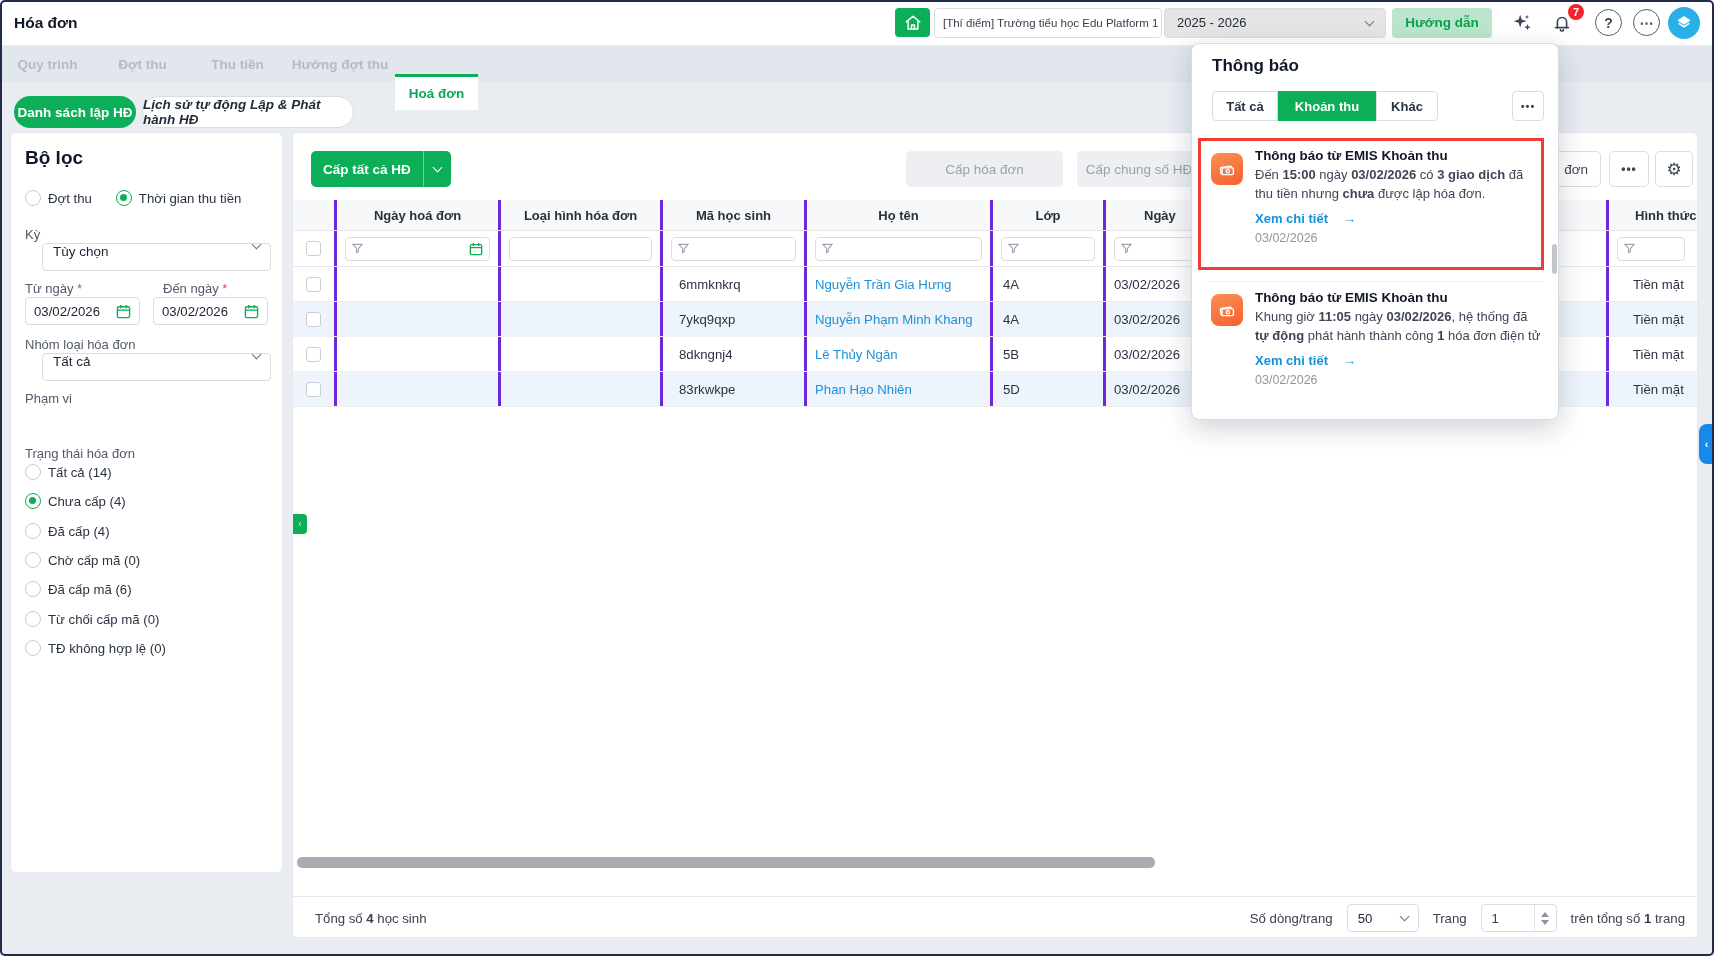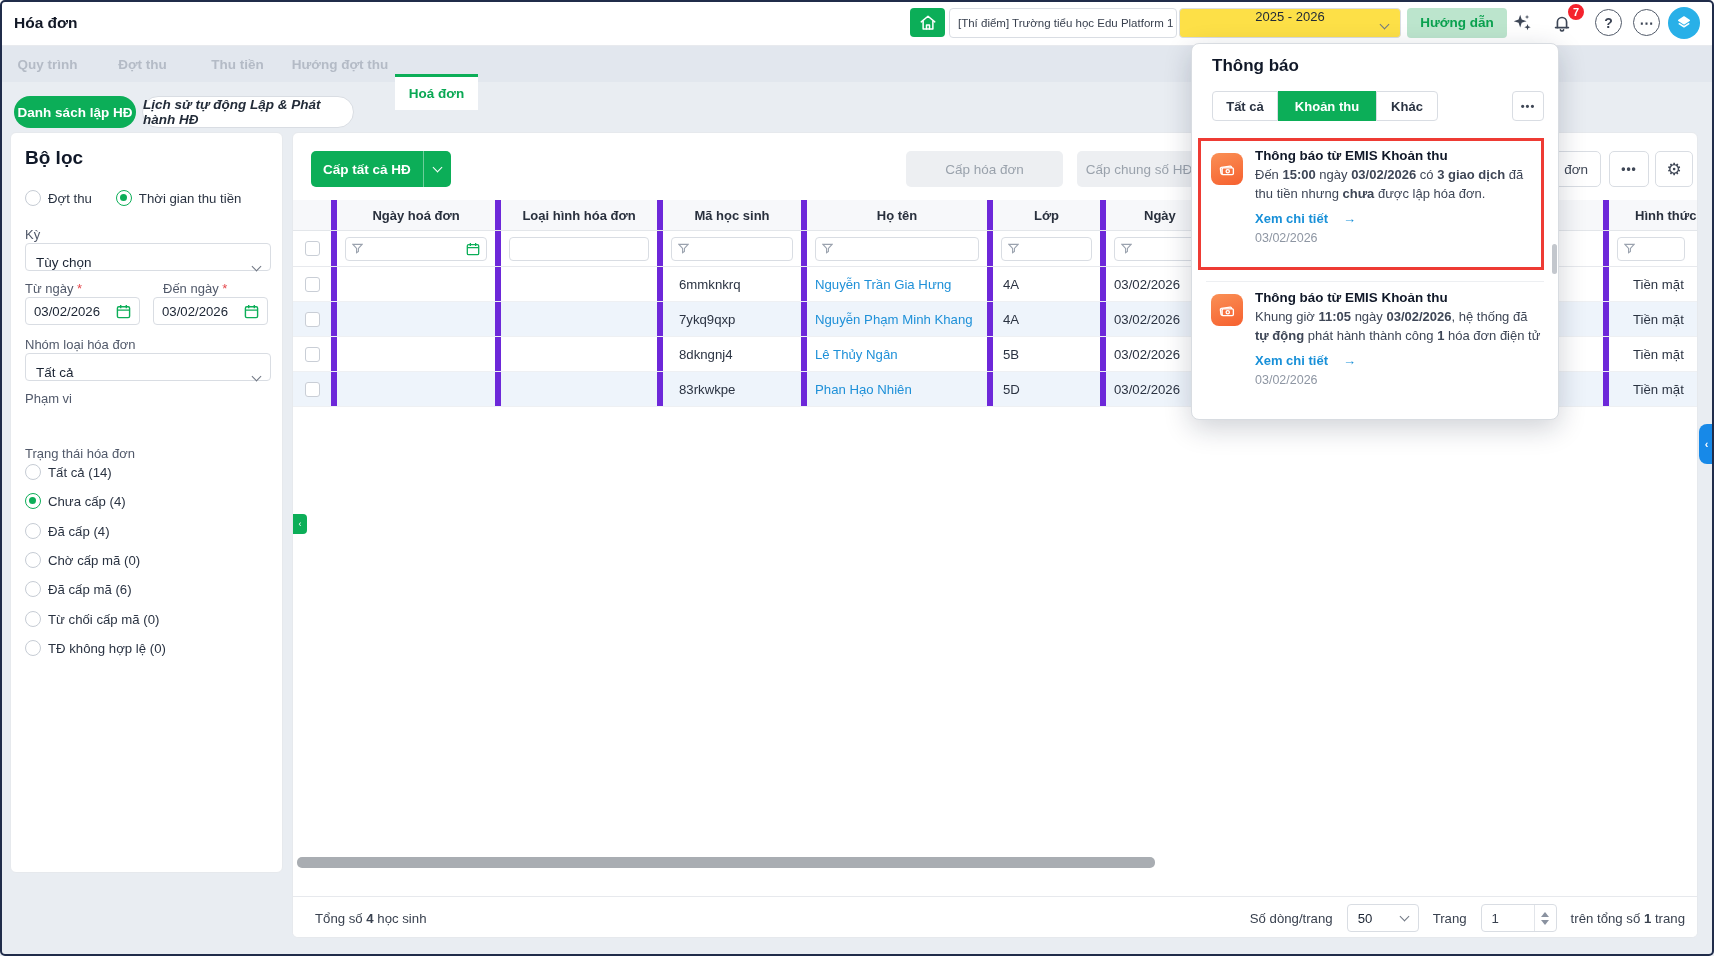--- a/index.html
+++ b/index.html
@@ -6,23 +6,23 @@
 html,body { width:1714px; height:956px; }
 body { position:relative; font-family:"Liberation Sans",sans-serif; background:#e9edf2; overflow:hidden; color:#2b3342; }
 .frame { position:absolute; inset:0; border:2px solid #202c4a; border-radius:5px; z-index:100; pointer-events:none; }
 
 
 .topbar { position:absolute; top:0; left:0; width:1714px; height:46px; background:#fff; border-bottom:1px solid #e8eaee; display:flex; align-items:center; padding:0 14px; z-index:10; }
 .page-title { font-size:15.5px; font-weight:700; color:#121826; }
 .topbar-right { margin-left:auto; display:flex; align-items:center; }
 .home-btn { width:35px; height:29px; background:#0cae58; border-radius:4px; display:flex; align-items:center; justify-content:center; margin-right:4px; }
 .school-box { width:228px; height:30px; border:1px solid #d9dde3; border-radius:4px; display:flex; align-items:center; padding:0 8px; font-size:11.5px; color:#39414f; white-space:nowrap; overflow:hidden; margin-right:2px; background:#fff; }
-.year-box { width:222px; height:30px; border:1px solid #d9dde3; border-radius:4px; display:flex; align-items:center; padding:0 12px; font-size:13px; color:#222b38; background:#fde047; margin-right:6px;flex-direction:column; }
+.year-box { width:222px; height:30px; border:1px solid #d9dde3; border-radius:4px; display:flex; align-items:center; padding:0 12px; font-size:13px; color:#222b38; background:#e5e5e5; margin-right:6px; }
 .year-box .chev { margin-left:auto; }
-.guide-btn { width:100px; height:30px; background:#bce5cd; border-radius:4px; display:flex; align-items:center; justify-content:center; font-size:13.5px; font-weight:700; color:#0aa14f; margin-right:0; }
+.guide-btn { width:100px; height:30px; background:#bce5cd; border-radius:4px; display:flex; align-items:center; justify-content:center; font-size:13.5px; font-weight:700; color:#0aa14f; margin-right:15px; }
 .icon-slot { width:30px; height:30px; display:flex; align-items:center; justify-content:center; position:relative; }
 .bell-wrap { margin-left:10px; margin-right:18px; }
 .badge { position:absolute; top:-6px; right:-9px; min-width:20px; height:20px; background:#f5222d; border:2px solid #fff; border-radius:50%; color:#fff; font-size:11px; font-weight:700; display:flex; align-items:center; justify-content:center; }
 .circle-icon { width:27px; height:27px; border:1.6px solid #515a69; border-radius:50%; display:flex; align-items:center; justify-content:center; font-size:14px; color:#3c4454; font-weight:700; }
 .help-wrap { margin-right:11px; }
 .more-wrap { margin-right:8px; }
 .avatar { width:32px; height:32px; background:#29b0e8; border-radius:50%; display:flex; align-items:center; justify-content:center; }
 .chev { width:7px; height:7px; border-right:1.8px solid #6f7683; border-bottom:1.8px solid #6f7683; transform:rotate(45deg); margin-top:-3px; }
 
 
@@ -39,42 +39,42 @@
 
 .sidebar { position:absolute; left:10px; top:132px; width:273px; height:741px; background:#fff; border:1px solid #e6e9ed; border-radius:6px; z-index:4; }
 .sb { position:absolute; left:14px; right:11px; }
 .sb-title { top:14px; font-size:19px; font-weight:700; color:#101828; }
 .sb-label { font-size:13px; color:#51596a; }
 .req { color:#e5484d; }
 .radio { width:16px; height:16px; border:1.6px solid #c6ccd4; border-radius:50%; background:#fff; flex:none; position:relative; }
 .radio.on { border-color:#0cae58; }
 .radio.on::after { content:''; position:absolute; left:3px; top:3px; width:7px; height:7px; border-radius:50%; background:#0cae58; }
 .radio-row { display:flex; align-items:center; gap:7px; font-size:13.2px; color:#2a3342; }
-.select-box { height:28px; border:1px solid #d9dde3; border-radius:4px; display:flex; align-items:flex-end; padding:0 10px; font-size:13.5px; color:#1b2433; background:#fff; }
+.select-box { height:28px; border:1px solid #d9dde3; border-radius:4px; display:flex; align-items:flex-start; padding:0 10px; font-size:13.5px; color:#1b2433; background:#fff;margin-left:17px; }
 .select-box .chev { margin-left:auto; }
 .date-box { position:absolute; height:28px; width:115px; border:1px solid #d9dde3; border-radius:4px; display:flex; align-items:center; padding:0 8px; font-size:13.2px; color:#1b2433; background:#fff; }
 .date-box svg { margin-left:auto; }
 .collapse-tab { position:absolute; left:293px; top:514px; width:14px; height:20px; background:#0cae58; border-radius:0 4px 4px 0; z-index:6; color:#fff; font-size:9px; display:flex; align-items:center; justify-content:center; }
 
 
 .main-card { position:absolute; left:292px; top:132px; width:1406px; height:806px; background:#fff; border:1px solid #e6e9ed; border-radius:6px; overflow:hidden; z-index:4; }
 .split-btn { position:absolute; left:18px; top:18px; height:36px; display:flex; border-radius:5px; overflow:hidden; }
 .split-main { background:#0cae58; color:#fff; font-size:13.5px; font-weight:700; display:flex; align-items:center; padding:0 12px; }
 .split-arrow { background:#0cae58; border-left:1px solid rgba(255,255,255,.4); width:28px; display:flex; align-items:center; justify-content:center; }
 .split-arrow .chev { border-color:#fff; }
 .btn-disabled { position:absolute; top:18px; height:36px; background:#edeff2; color:#9aa2ac; font-size:13.5px; display:flex; align-items:center; justify-content:center; border-radius:5px; }
 .btn-outline { position:absolute; top:18px; height:36px; background:#fff; border:1px solid #d9dde3; border-radius:5px; display:flex; align-items:center; color:#3f4756; }
 .partial-btn { left:1188px; width:120px; justify-content:flex-end; padding-right:12px; font-size:13.5px; }
 .more-btn { left:1316px; width:40px; justify-content:center; font-size:12px; font-weight:700; letter-spacing:1px; }
 .gear-btn { left:1362px; width:38px; justify-content:center; font-size:17px; }
 
 
 .table { position:absolute; left:0; top:67px; width:1560px; }
 .trow { display:flex; width:1560px; }
-.cell { flex:none; border-right:6px solid #6d28d9; display:flex; align-items:center; }
+.cell { flex:none; border-right:3px solid #6d28d9; display:flex; align-items:center; }
 .c0{width:44px; justify-content:center;} .c1{width:164px;} .c2{width:162px;} .c3{width:144px;} .c4{width:186px;} .c5{width:113px;} .c6{width:503px;} .c7{width:244px; border-right:none;}
 .thead { height:31px; background:#f7f8fa; border-bottom:1px solid #e3e6ea; }
 .thead .cell { font-size:13px; font-weight:700; color:#29303d; justify-content:center; }
 .thead .c6 { justify-content:flex-start; padding-left:38px; }
 .thead .c7 { justify-content:flex-start; padding-left:26px; }
 .tfilter { height:36px; border-bottom:1px solid #e7e9ed; }
 .finput { height:24px; margin:0 8px; flex:1; border:1px solid #d9dde3; border-radius:4px; background:#fff; display:flex; align-items:center; padding:0 6px; gap:4px; }
 .tr-data { height:35px; border-bottom:1px solid #eef0f3; font-size:13.2px; color:#2b3342; }
 .tr-data.alt { background:#eef4fb; }
 .tr-data .c3 { padding-left:16px; } .tr-data .c4 { padding-left:8px; } .tr-data .c5 { padding-left:10px; } .tr-data .c6 { padding-left:8px; } .tr-data .c7 { padding-left:24px; }

